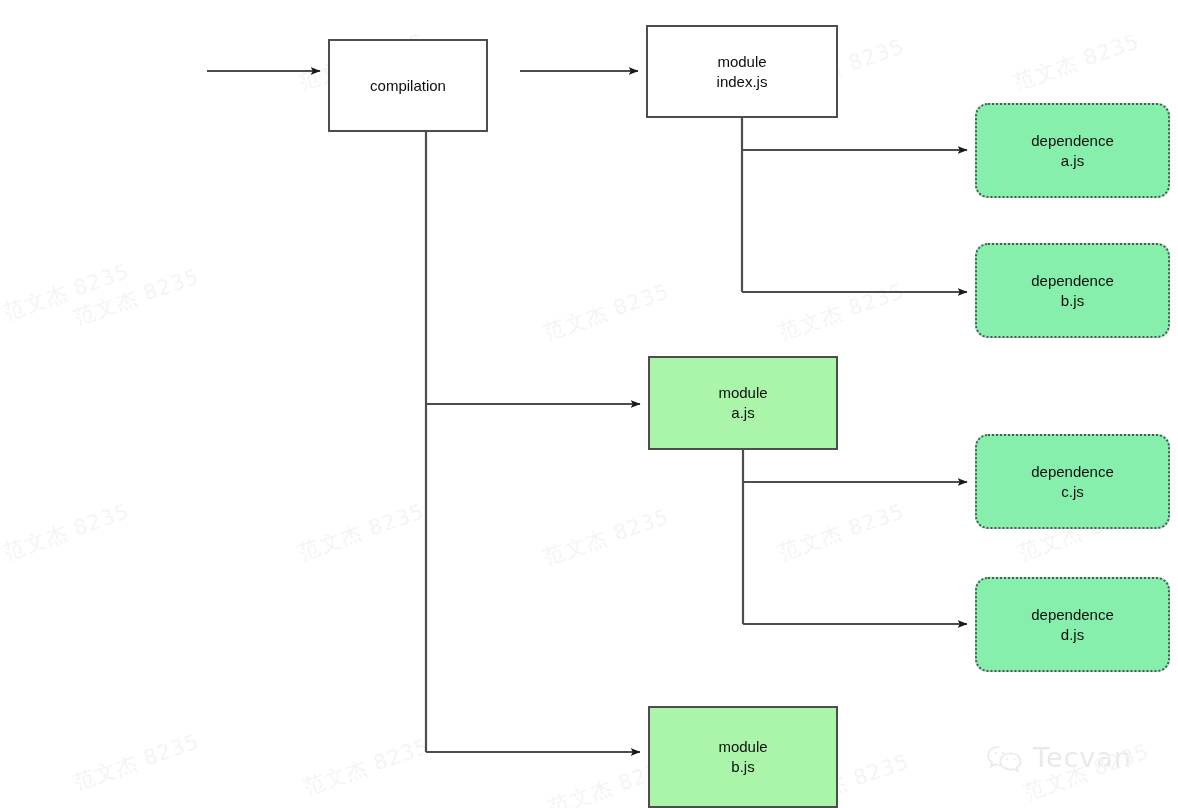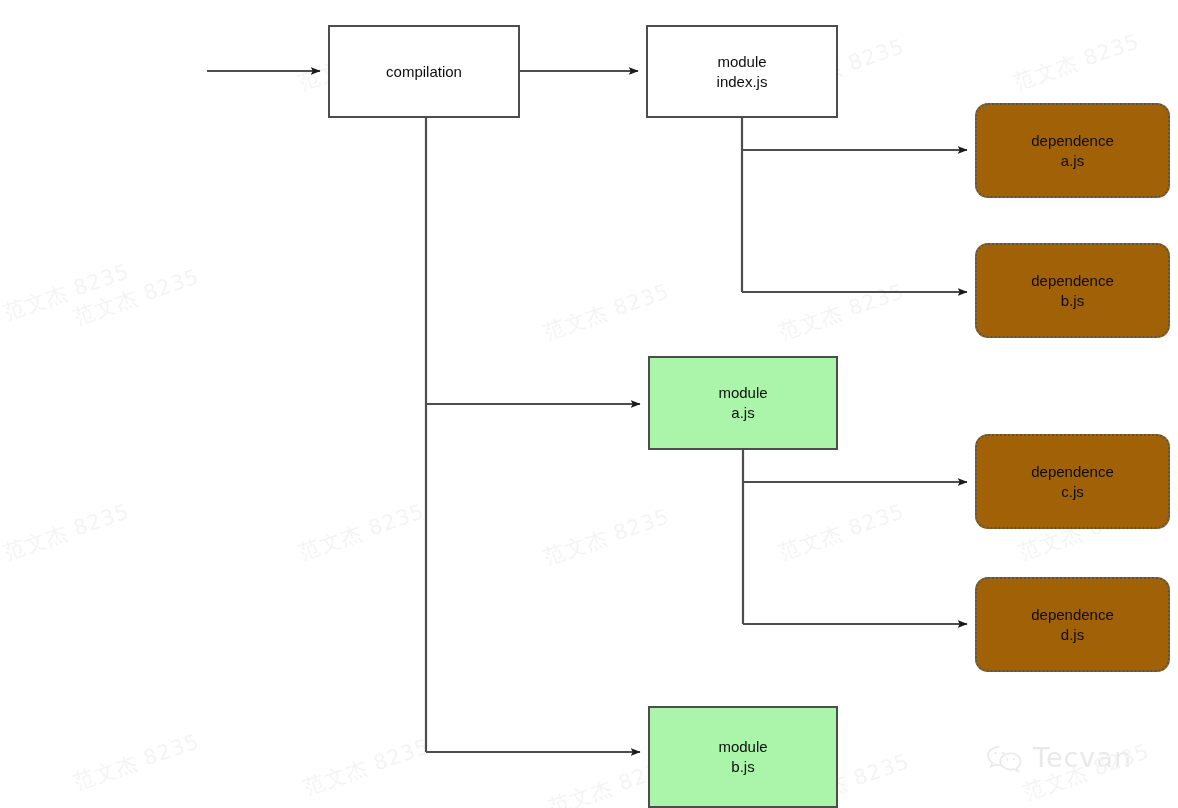--- a/index.html
+++ b/index.html
@@ -79,21 +79,21 @@
   }
   .node-plain {
     background: #ffffff;
     border: 2px solid #4d4d4d;
   }
   .node-green {
     background: #aaf5aa;
     border: 2px solid #4d4d4d;
   }
   .node-dotted {
-    background: #a16207;
+    background: #86efac;
     border: 2px dotted #545454;
     border-radius: 13px;
   }
 </style>
 </head>
 <body>
 
 <div id="canvas">
 
   <div id="watermarks">
@@ -157,21 +157,21 @@
 
       <path d="M743,450 L743,624"></path>
 
       <path d="M743,482 L967,482" marker-end="url(#arrow)"></path>
 
       <path d="M743,624 L967,624" marker-end="url(#arrow)"></path>
     </g>
   </svg>
 
 
-  <div class="node node-plain" style="left:328px; top:25px; width:192px; height:93px;text-align:center;">
+  <div class="node node-plain" style="left:328px; top:39px; width:160px; height:93px;text-align:center;">
     <span class="label">compilation</span>
   </div>
 
   <div class="node node-plain" style="left:646px; top:25px; width:192px; height:93px;">
     <span class="label">module
 index.js</span>
   </div>
 
   <div class="node node-dotted" style="left:975px; top:103px; width:195px; height:95px;">
     <span class="label">dependence

